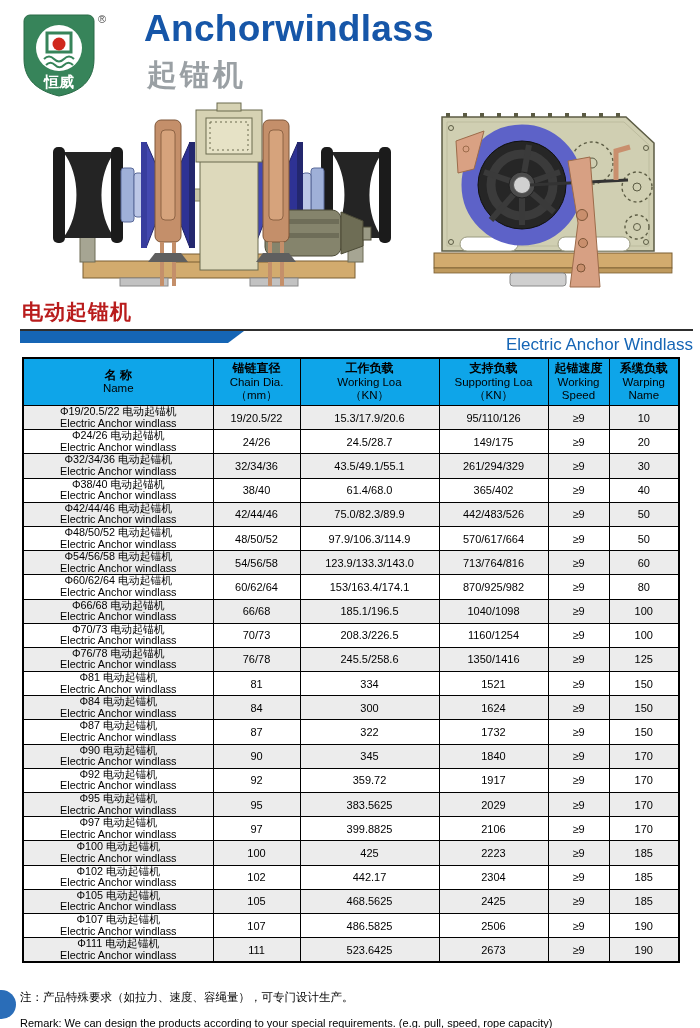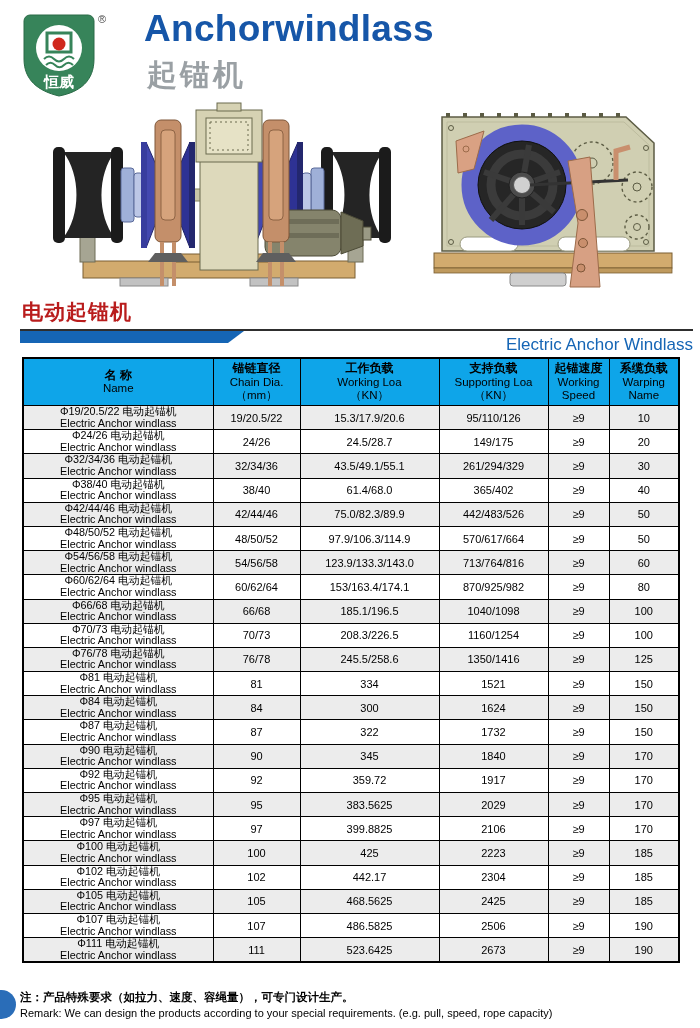--- a/index.html
+++ b/index.html
@@ -24,21 +24,21 @@
   }
   .spec th,.spec td{border:1px solid #000;text-align:center;vertical-align:middle;padding:0;overflow:hidden;}
   .spec thead th{background:#0ea5e9;height:46px;font-size:11.5px;font-weight:normal;line-height:1.18;}
   .h-cn{font-weight:bold;font-size:12px;}
   .spec tbody td{height:23.2px;font-size:11px;}
   .spec tbody tr:nth-child(odd){background:#ececec;}
   .spec tbody tr:nth-child(even){background:#ffffff;}
   .name-cell div{font-size:10.8px;line-height:1.07;}
   .corner-dot{position:absolute;left:-13px;top:990px;width:29px;height:29px;border-radius:50%;background:#2a6db8;}
   .note{position:absolute;left:20px;top:990px;}
-  .note .cn{font-weight:bold;font-size:11.5px;margin-bottom:2px;}
+  .note .cn{font-weight:normal;font-size:11.5px;margin-bottom:12px;}
   .note .en{font-size:11px;}
 </style>
 </head>
 <body>
 
 <div class="logo">
   <svg width="78" height="86" viewBox="0 0 78 86">
     <path d="M10,3 h58 a6,6 0 0 1 6,6 v38 c0,22 -14,33 -35,37 C18,79 4,68 4,47 V9 a6,6 0 0 1 6,-6 z" fill="#37845a" stroke="#2a6b47"></path>
     <circle cx="39" cy="36" r="23" fill="#ffffff"></circle>
     <rect x="27" y="21" width="24" height="19" fill="#ffffff" stroke="#37845a" stroke-width="3"></rect>

